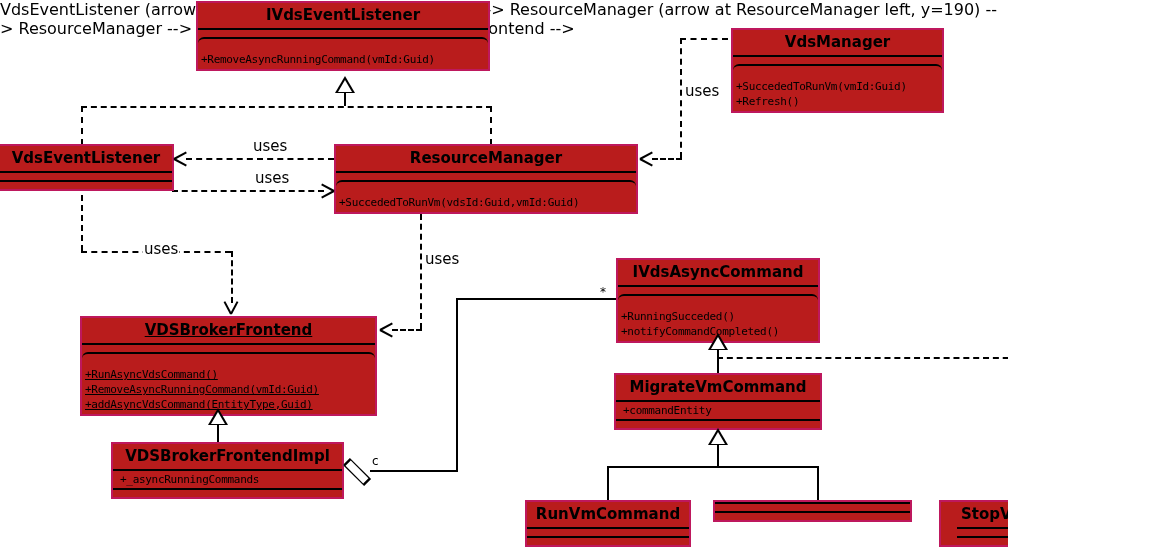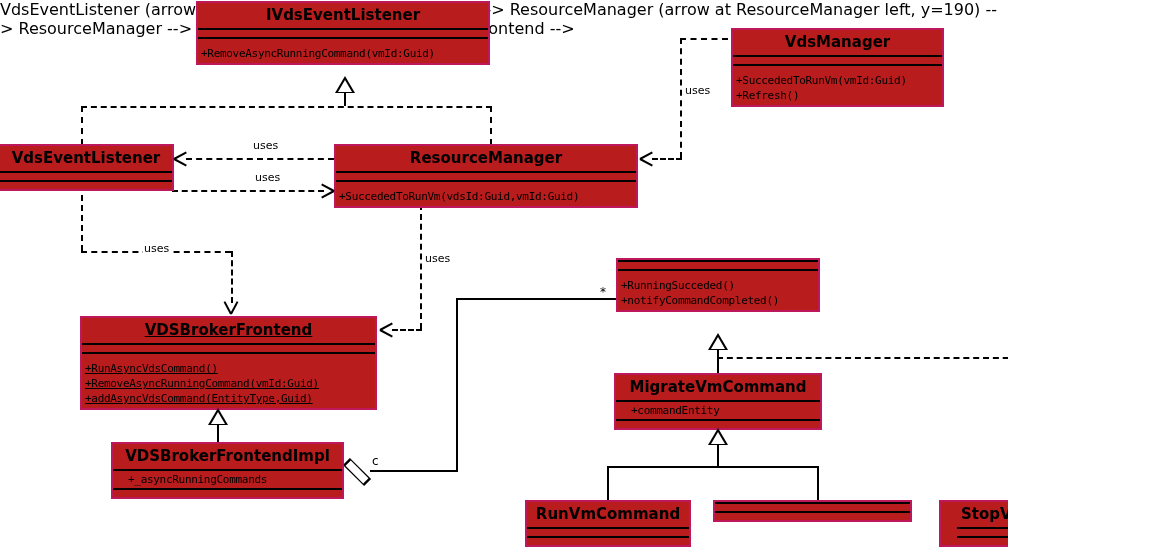--- a/index.html
+++ b/index.html
@@ -43,24 +43,25 @@
   .member {
     font-family: "DejaVu Sans Mono", monospace;
     font-size: 11px;
     line-height: 15px;
     color: #000000;
     padding: 0 2px 0 3px;
     white-space: nowrap;
     letter-spacing: -0.3px;
   }
   .compartment.attrs {
-    padding: 1px 0 1px 12px;
+    padding: 1px 0 1px 4px;
   }
   .compartment.ops {
-    padding: 7px 0 2px 0;
+    padding: 13px 0 2px 0;
+    border-radius: 6px;
   }
 
   
   .line {
     position: absolute;
     background: #000000;
     z-index: 2;
   }
   .hline { height: 2px; }
   .vline { width: 2px; }
@@ -169,21 +170,21 @@
     height: 12px;
     background: #ffffff;
     border: 2px solid #000000;
     transform: rotate(45deg) scaleY(0.62) scaleX(1.25);
     z-index: 6;
   }
 
   .edge-label {
     position: absolute;
     font-family: "DejaVu Sans", sans-serif;
-    font-size: 11px;
+    font-size: 15px;
     color: #000000;
     background: #ffffff;
     padding: 0 1px;
     white-space: nowrap;
     z-index: 7;
     line-height: 12px;
   }
   .mult-label {
     position: absolute;
     font-family: "DejaVu Sans", sans-serif;
@@ -313,20 +314,21 @@
   <div class="uml-class" style="left:334px; top:144px; width:304px;">
     <div class="uml-name">ResourceManager</div>
     <div class="compartment empty"></div>
     <div class="compartment ops">
       <div class="member">+SuccededToRunVm(vdsId:Guid,vmId:Guid)</div>
     </div>
   </div>
 
   
   <div class="uml-class" style="left:616px; top:258px; width:204px;">
+    <div class="uml-name">IVdsAsyncCommand</div>
     <div class="compartment empty"></div>
     <div class="compartment ops">
       <div class="member">+RunningSucceded()</div>
       <div class="member">+notifyCommandCompleted()</div>
     </div>
   </div>
 
   
   <div class="uml-class" style="left:80px; top:316px; width:297px;text-decoration:underline;">
     <div class="uml-name">VDSBrokerFrontend</div>

